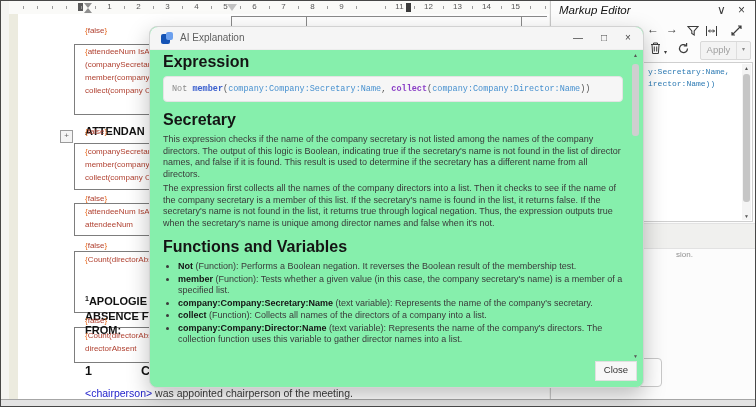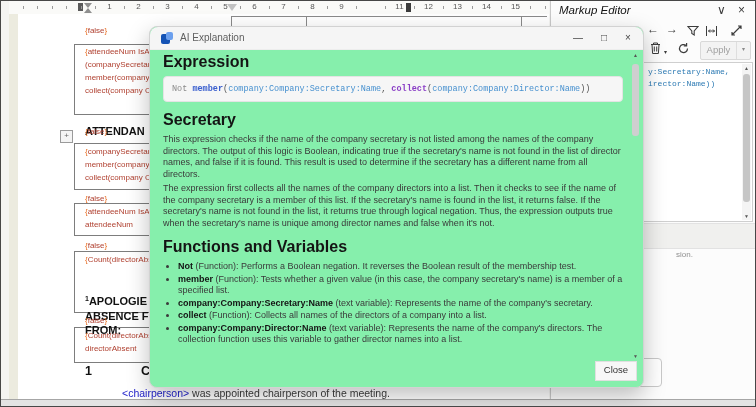--- a/index.html
+++ b/index.html
@@ -31,21 +31,21 @@
   #doc-layer{position:absolute;inset:0;z-index:3;}
   .frag{position:absolute;white-space:nowrap;}
   .f-markup{font-size:8px;line-height:10px;}
   .f-h1{font-size:11px;font-weight:bold;color:#111;margin-top:28px;}
   .f-h2{font-size:12.5px;font-weight:bold;color:#111;}
   .f-body{font-size:10.5px;color:#333;}
   .tk-brace{color:#e86b1e;}
   .tk-red{color:#b04030;}
   .tk-bold{color:#111;font-weight:bold;}
   .tk-sup{color:#111;font-weight:bold;font-size:7px;vertical-align:top;}
-  .tk-blue{color:#2323cc;margin-left:37px;}
+  .tk-blue{color:#2323cc;}
   .tk-dark{color:#3c3c3c;}
   .bstrip{position:absolute;left:0;top:398px;width:756px;height:9px;background:#e3e3e3;border-top:1px solid #a6a6a6;z-index:8;}
 
   
   .panel{position:absolute;left:549px;top:0;width:207px;height:398px;background:#fcfcfc;border-left:1px solid #c9c9c9;z-index:5;}
   .panel .ptitle{position:absolute;left:8px;top:3px;font-size:11.5px;color:#141414;font-style:italic;}
   .pbtn{position:absolute;font-size:12px;color:#3c3c3c;cursor:default;line-height:14px;}
   .navico{position:absolute;color:#3c3c3c;font-size:12px;line-height:13px;}
   .svgico{position:absolute;}
   .applygrp{position:absolute;left:149px;top:40px;width:49px;height:17px;border:1px solid #d9d9d9;background:#f3f3f3;

